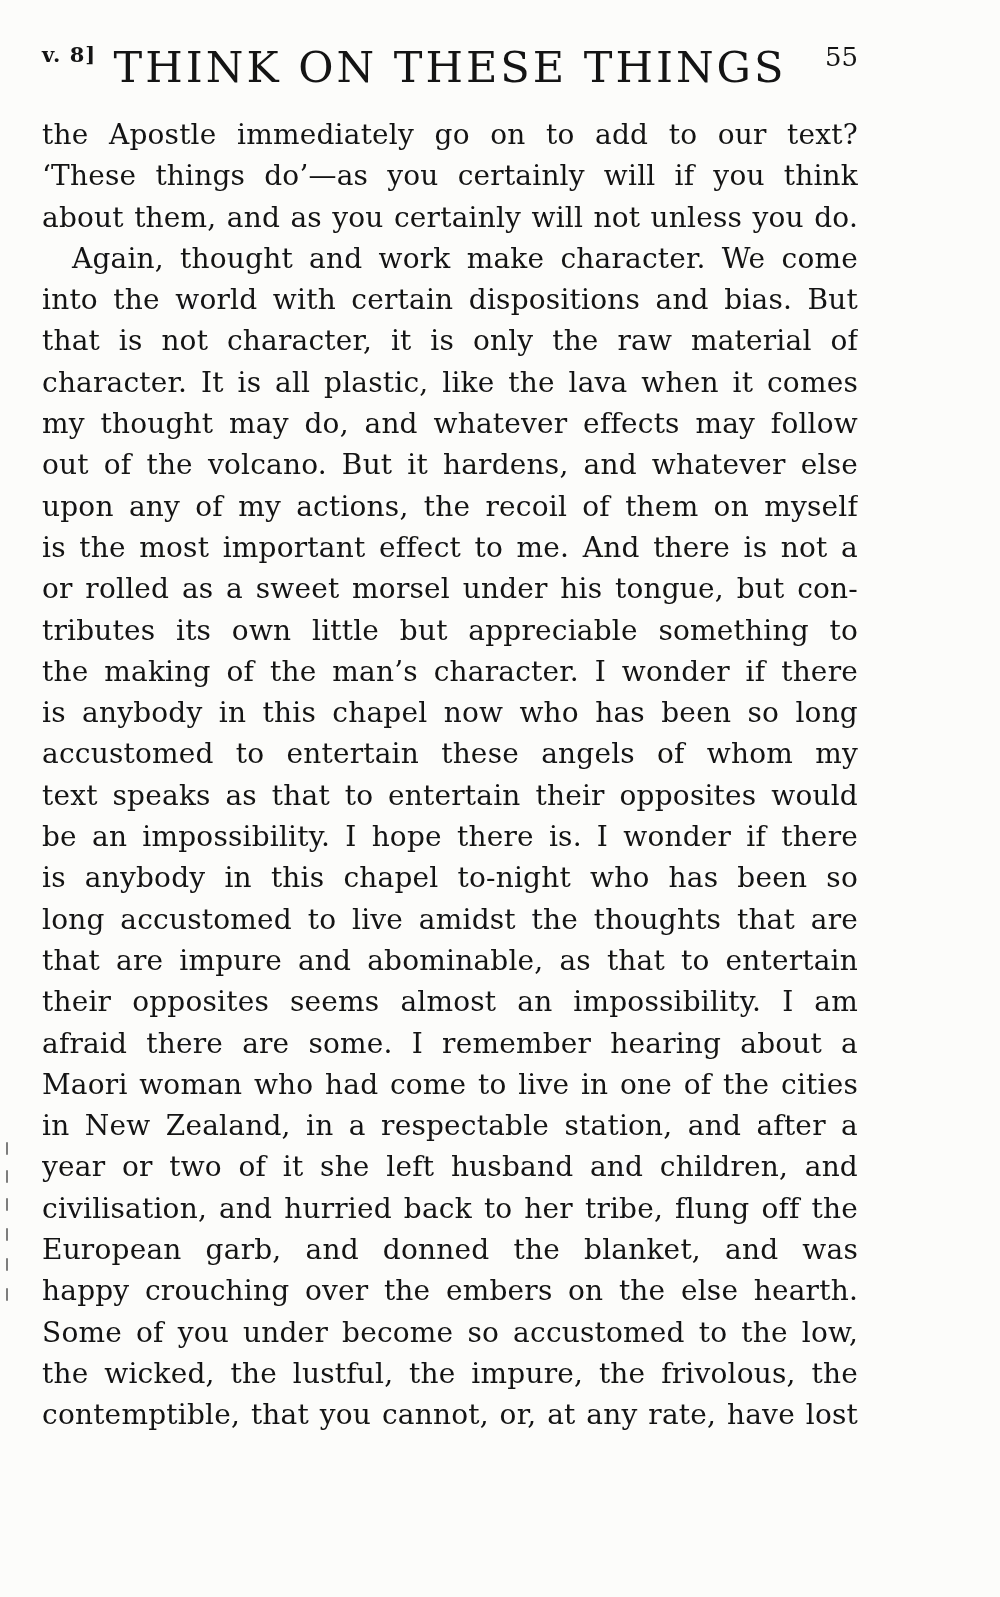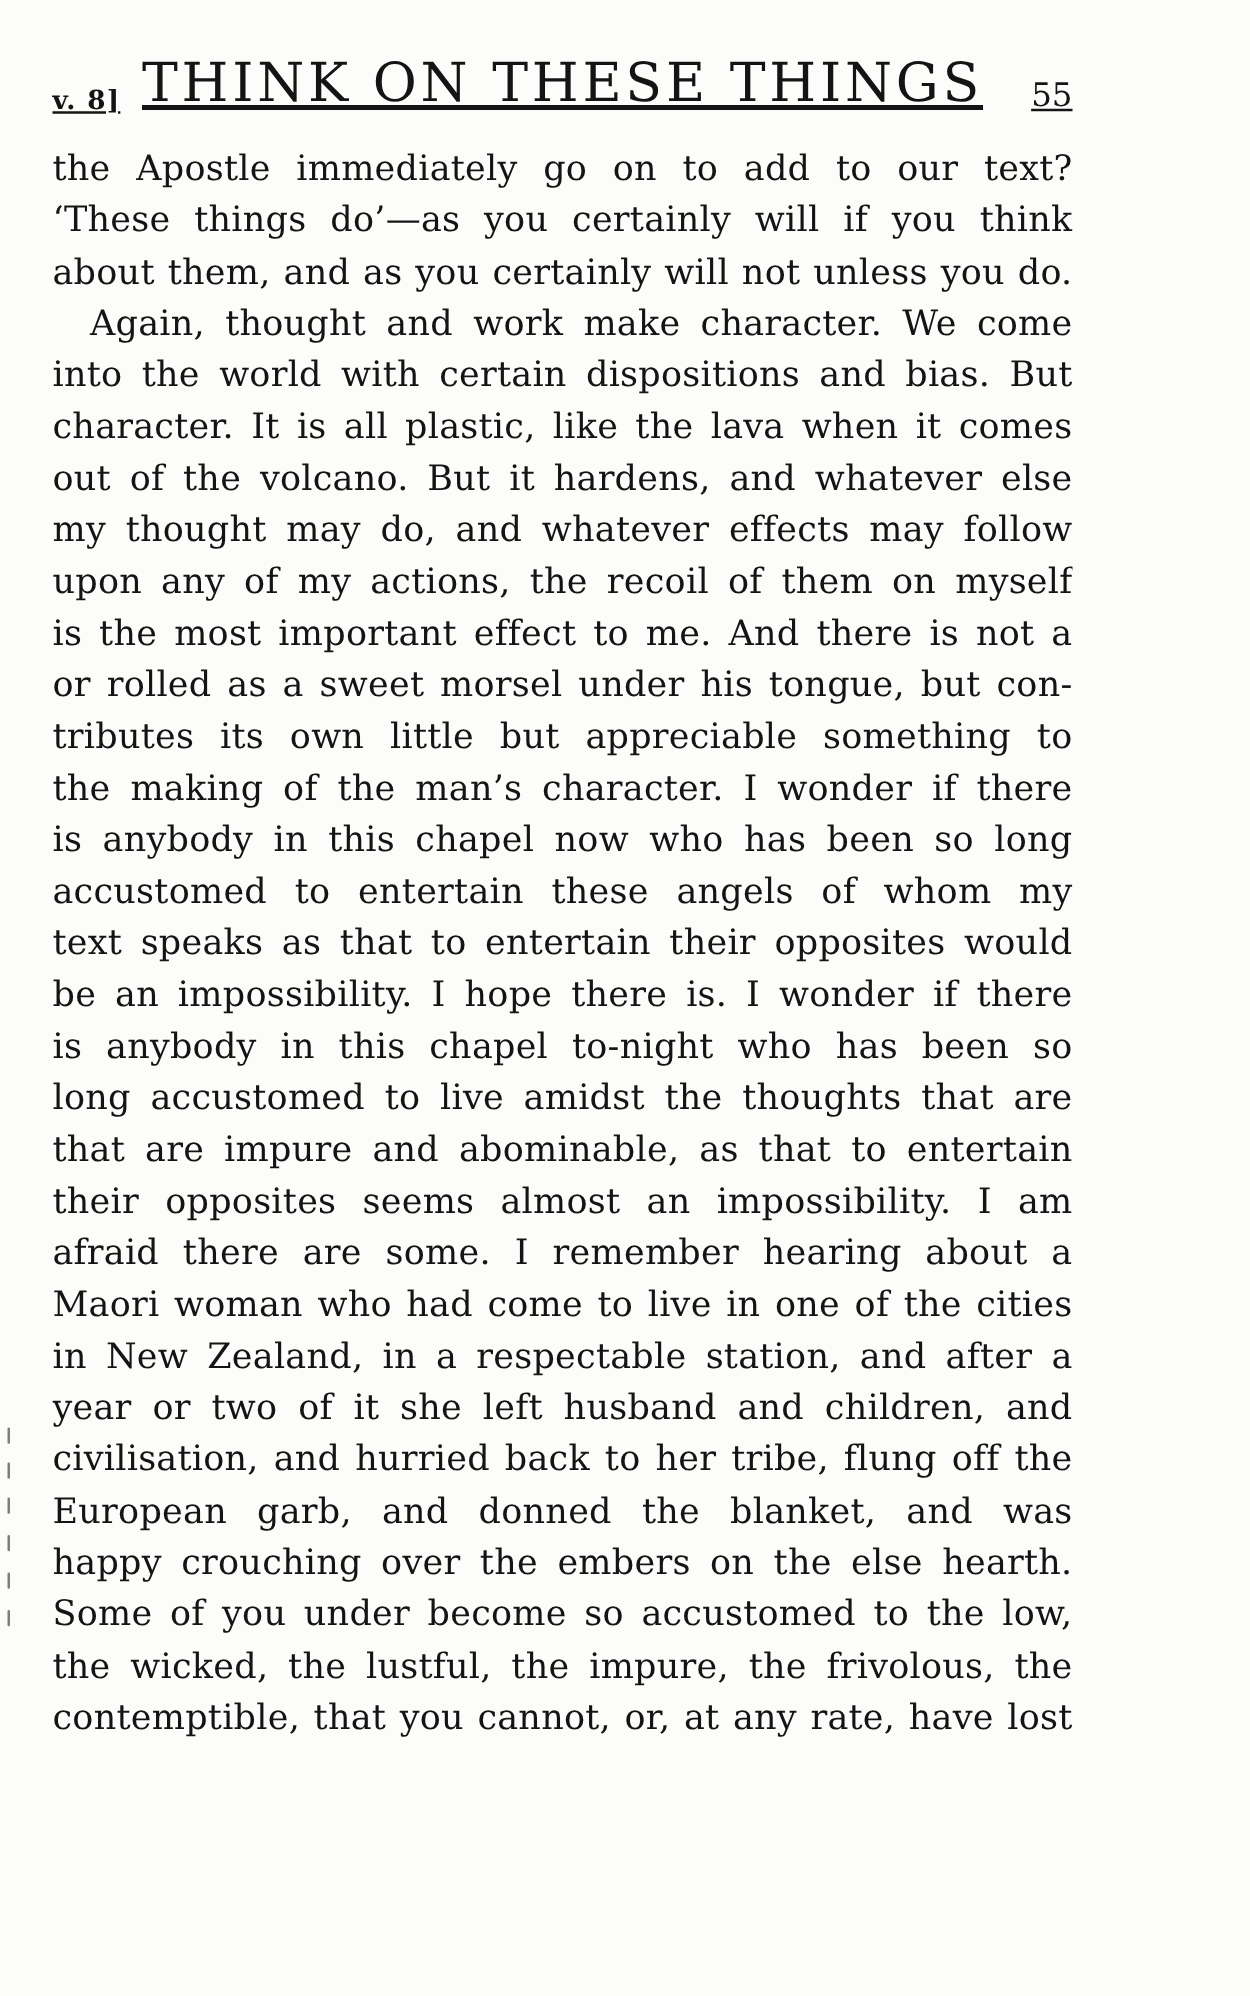--- a/index.html
+++ b/index.html
@@ -16,23 +16,22 @@
     color: #141414;
   }
   .page {
     position: absolute;
     top: 42px;
     left: 42px;
     width: 816px;
   }
   .header {
     display: flex;
-    align-items: flex-end;
+    align-items: flex-start;
     margin-bottom: 22px;
-    text-decoration: underline;
   }
   .header .verse-ref {
     font-size: 21px;
     font-weight: 600;
     width: 90px;
     letter-spacing: 1px;
   }
   .header .title {
     flex: 1;
     text-align: center;
@@ -83,23 +82,24 @@
     <span class="page-number">55</span>
   </div>
 
   <div class="text-block">
 
   <div class="line">the Apostle immediately go on to add to our text?</div>
       <div class="line">‘These things do’—as you certainly will if you think</div>
       <div class="line">about them, and as you certainly will not unless you do.</div>
       <div class="line indent">Again, thought and work make character.  We come</div>
       <div class="line">into the world with certain dispositions and bias.  But</div>
+      <div class="line">that is not character, it is only the raw material of</div>
       <div class="line">character.  It is all plastic, like the lava when it comes</div>
+      <div class="line">my thought may do, and whatever effects may follow</div>
       <div class="line">out of the volcano.  But it hardens, and whatever else</div>
-      <div class="line">my thought may do, and whatever effects may follow</div>
       <div class="line">upon any of my actions, the recoil of them on myself</div>
       <div class="line">is the most important effect to me.  And there is not a</div>
       <div class="line">or rolled as a sweet morsel under his tongue, but con-</div>
       <div class="line">tributes its own little but appreciable something to</div>
       <div class="line">the making of the man’s character.  I wonder if there</div>
       <div class="line">is anybody in this chapel now who has been so long</div>
       <div class="line">accustomed to entertain these angels of whom my</div>
       <div class="line">text speaks as that to entertain their opposites would</div>
       <div class="line">be an impossibility.  I hope there is.  I wonder if there</div>
       <div class="line">is anybody in this chapel to-night who has been so</div>

